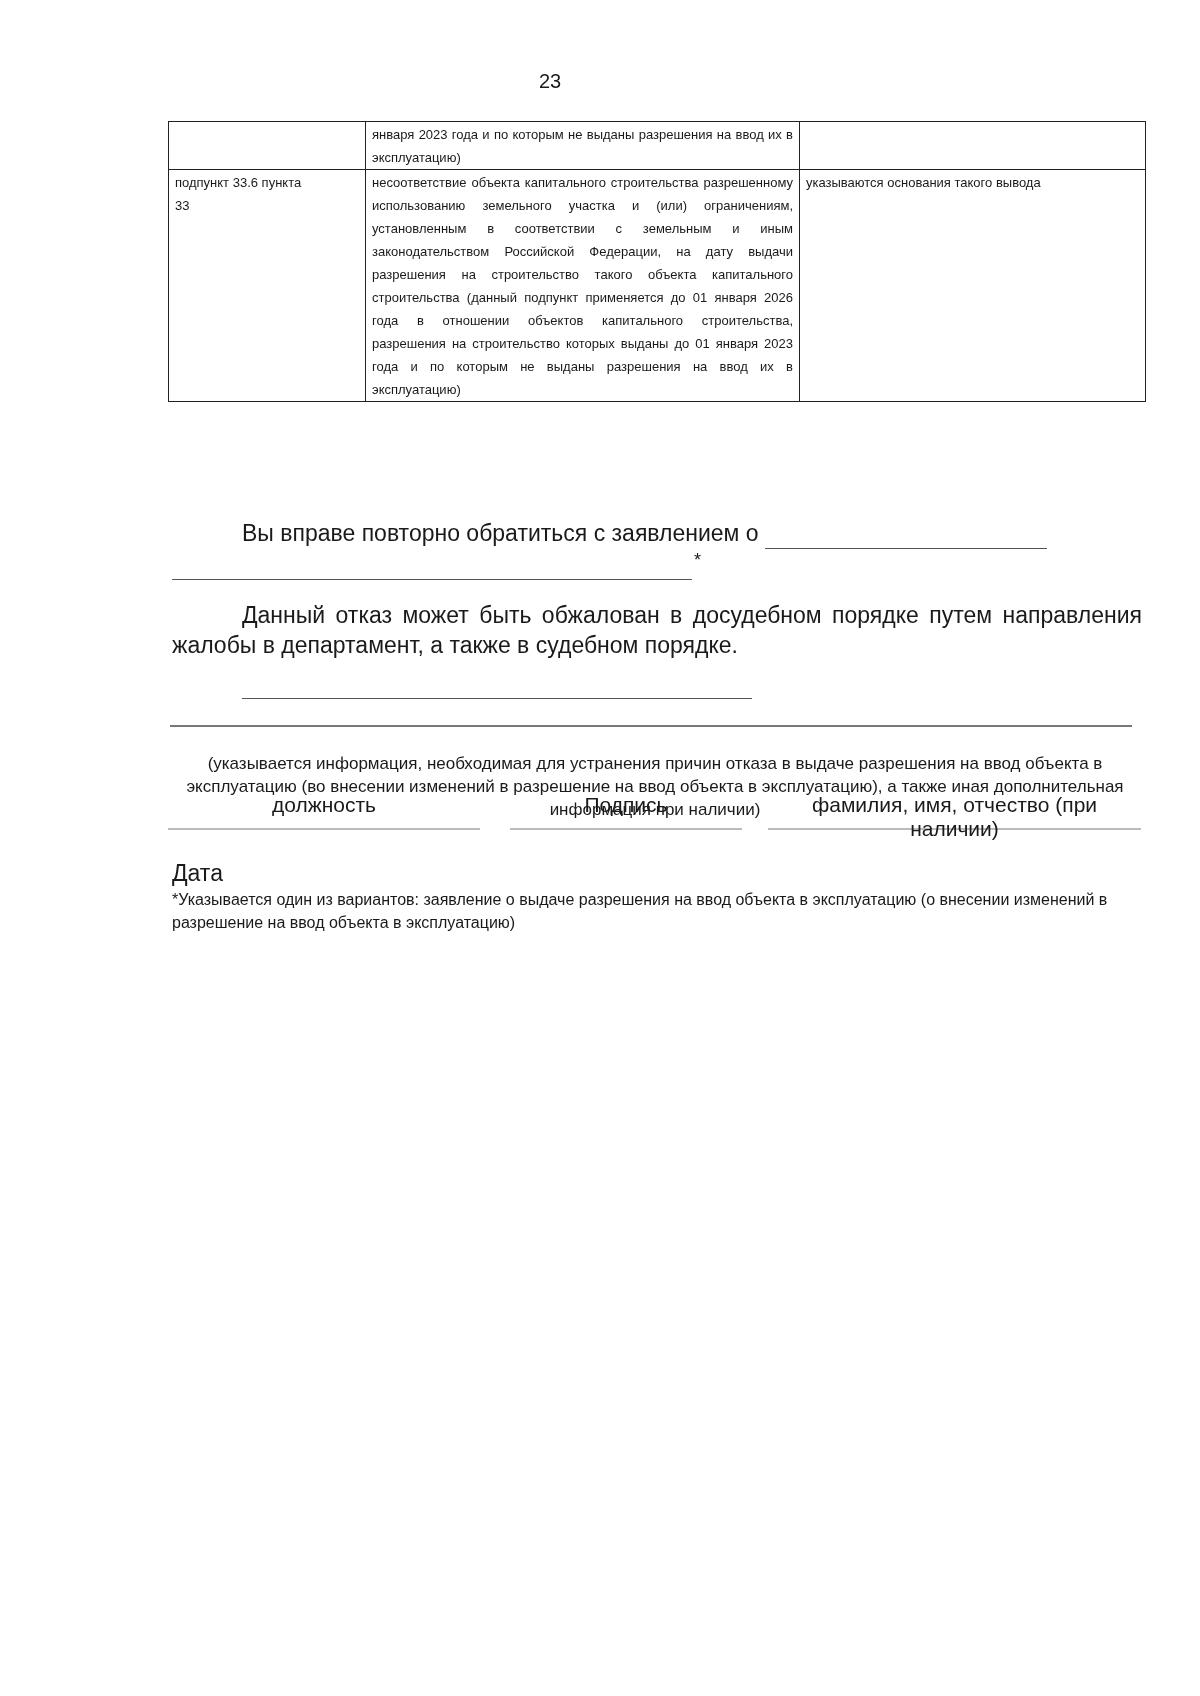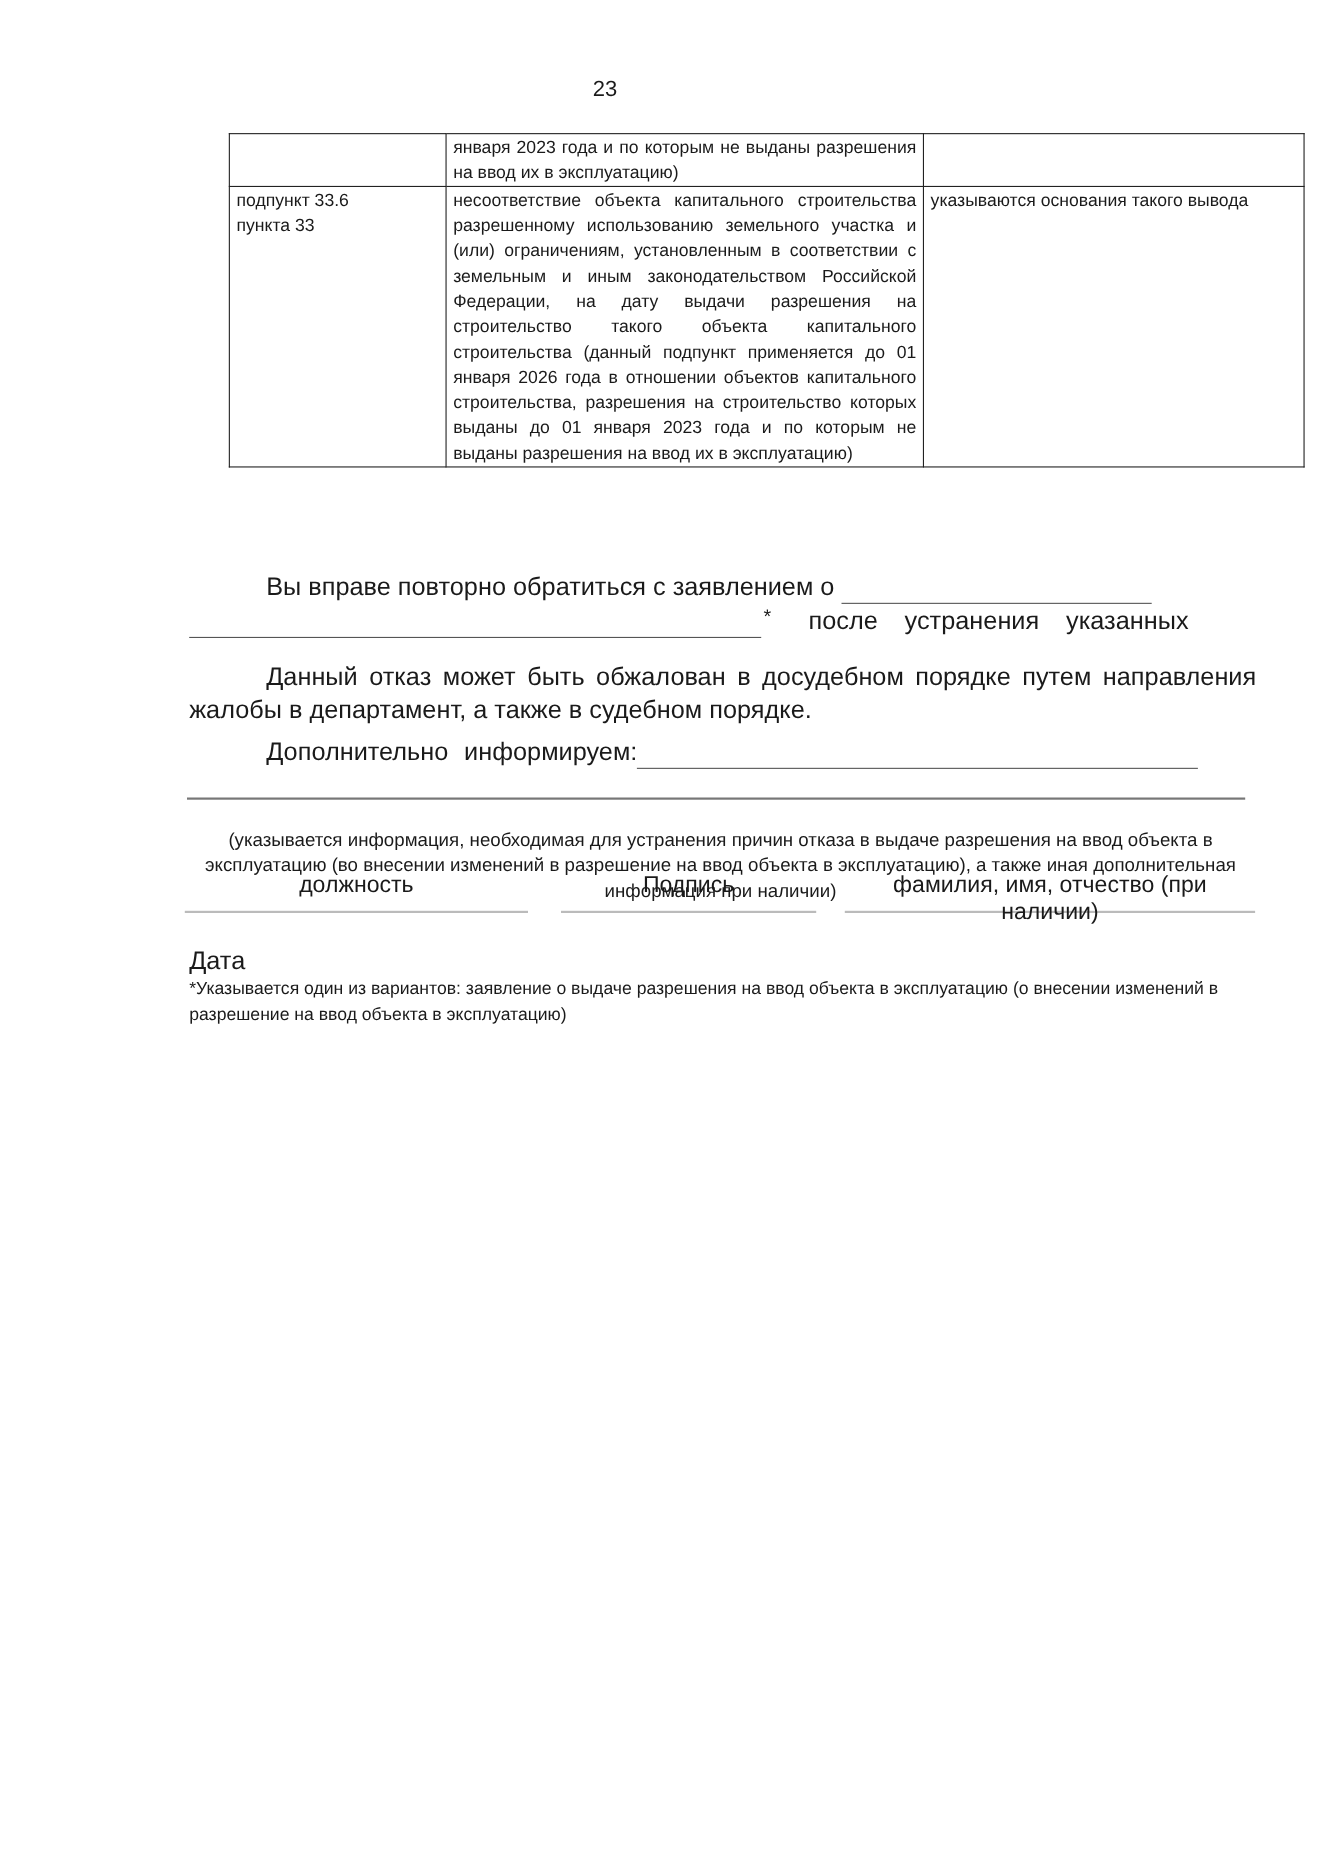--- a/index.html
+++ b/index.html
@@ -1,18 +1,18 @@
 <!DOCTYPE html>
 <html><head>
 <meta charset="utf-8">
 <style>
   html, body { margin:0; padding:0; background:#ffffff; }
   body { width:1200px; height:1696px; position:relative; font-family:"Liberation Sans", sans-serif; color:#1a1a1a; }
   .page-num { position:absolute; top:70px; left:0; width:1100px; text-align:center; font-size:20px; }
-  table.tbl { position:absolute; left:168px; top:121px; width:974px; border-collapse:collapse; table-layout:fixed; font-size:16px; line-height:23px;margin-left:40px; }
+  table.tbl { position:absolute; left:168px; top:121px; width:974px; border-collapse:collapse; table-layout:fixed; font-size:13px; line-height:23px; }
   table.tbl td { border:1.5px solid #222; vertical-align:top; padding:1px 6px 0 6px; }
   td.c1 { width:184px; }
   td.c2 { width:421px; text-align:justify; text-align-last:left; }
   td.c3 { width:333px; }
   .just { text-align:justify; }
   .body-text { position:absolute; left:172px; width:970px; font-size:23px; line-height:30px; }
   .line-fill { display:inline-block; border-bottom:1.5px solid #555; vertical-align:baseline; }
   .hr { position:absolute; border-top:2px solid #777; }
   .hint { position:absolute; left:168px; width:974px; text-align:center; font-size:17px; line-height:23px; }
   .sig-line { position:absolute; top:828px; border-top:2px solid #bbb; }
@@ -41,28 +41,27 @@
   </table>
 
 <div class="body-text" style="top:518px;">
   <div style="text-indent:70px;">
     <span>Вы вправе повторно обратиться с заявлением о</span>
     <span class="line-fill" style="width:282px;">&nbsp;</span>
   </div>
   <div style="display:flex; align-items:baseline;">
     <span class="line-fill" style="width:520px;">&nbsp;</span>
     <span style="margin-left:2px; font-size:18px; position:relative; top:-6px;">*</span>
-    <span style="flex:1; margin-left:34px; word-spacing:18px; white-space:nowrap;">после устранения указанных</span>
   </div>
 </div>
 
 <div class="body-text just" style="top:600px; text-indent:70px;">Данный отказ может быть обжалован в досудебном порядке путем направления жалобы в департамент, а также в судебном порядке.</div>
 
 <div class="body-text" style="top:668px; text-indent:70px;">
-  <span style="word-spacing:8px;">Дополнительно информируем:</span><span class="line-fill" style="width:510px;">&nbsp;</span>
+  <span class="line-fill" style="width:510px;">&nbsp;</span>
 </div>
 
 <div class="hr" style="left:170px; top:725px; width:962px;"></div>
 
 <div class="hint" style="top:752px;">(указывается информация, необходимая для устранения причин отказа в выдаче разрешения на ввод объекта в эксплуатацию (во внесении изменений в разрешение на ввод объекта в эксплуатацию), а также иная дополнительная информация при наличии)</div>
 
 <div class="sig-line" style="left:168px; width:312px;"></div>
 <div class="sig-line" style="left:510px; width:232px;"></div>
 <div class="sig-line" style="left:768px; width:373px;"></div>
 

